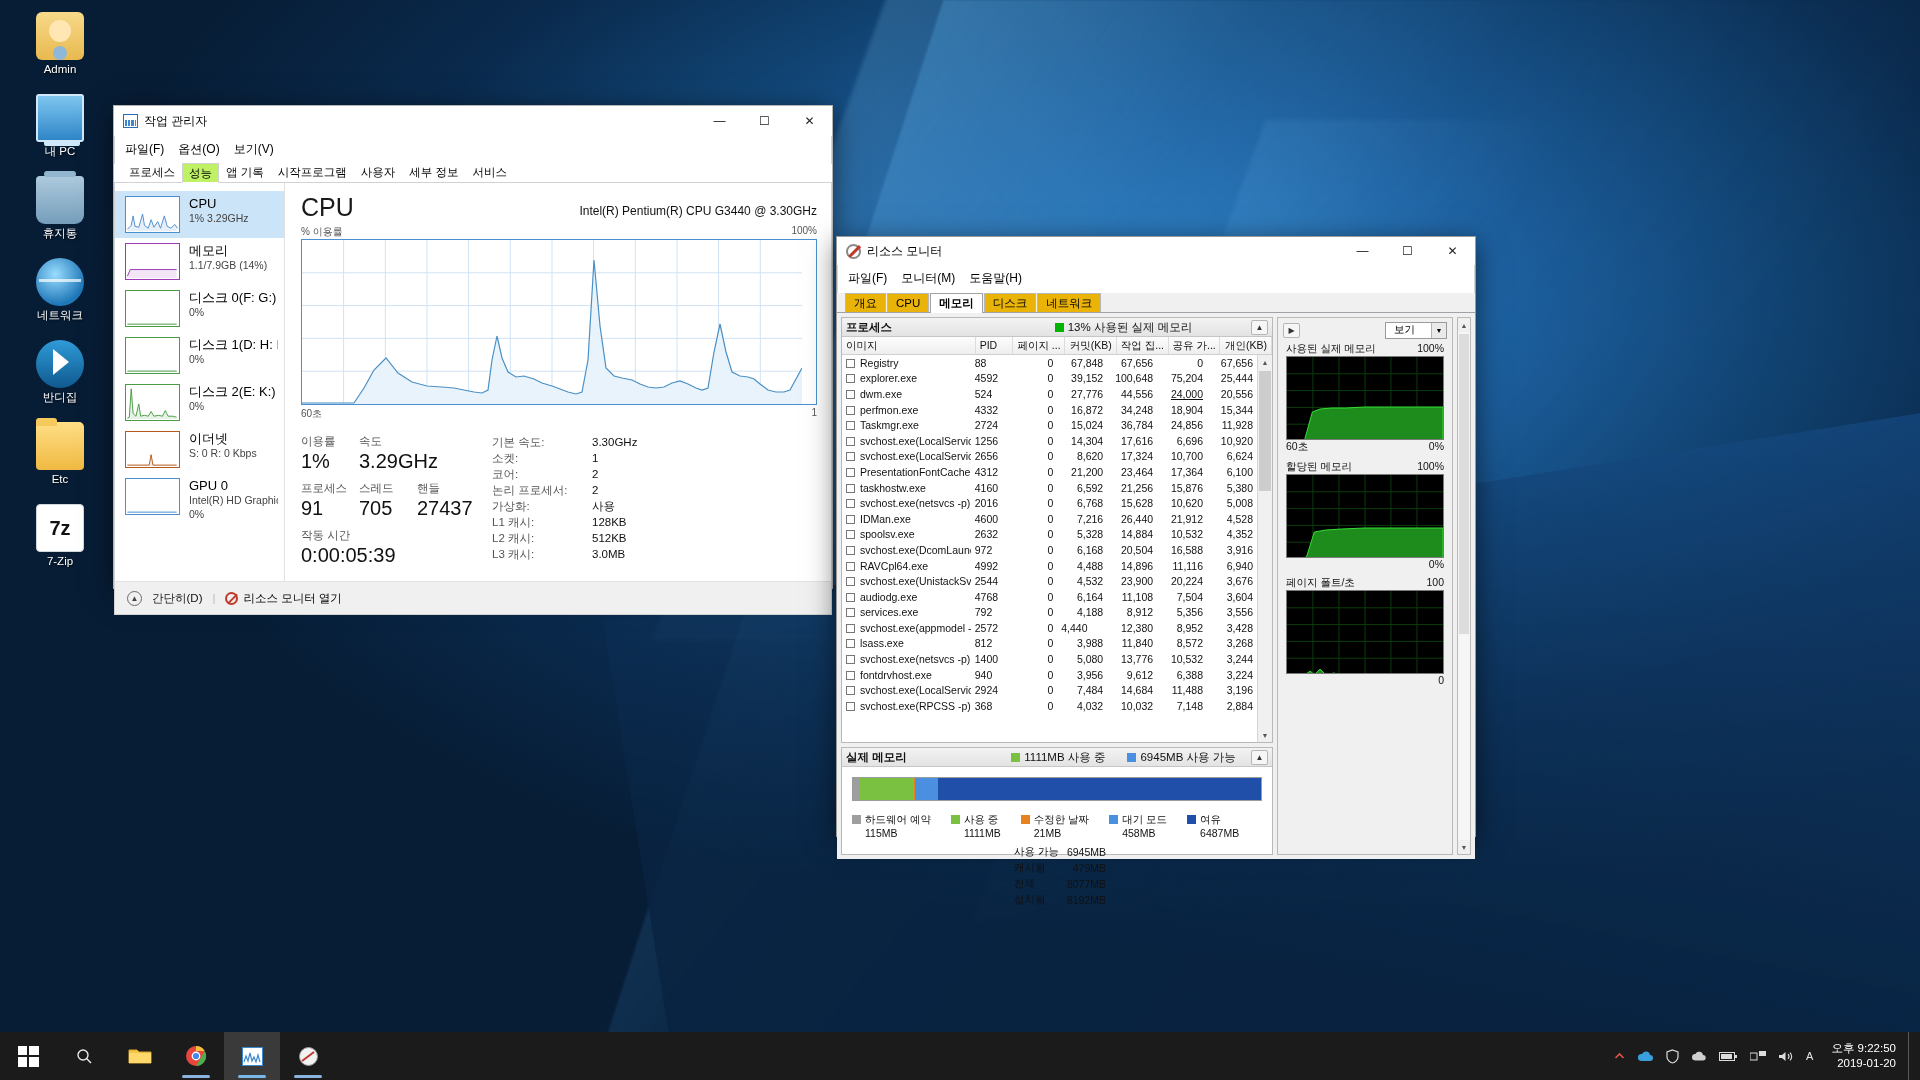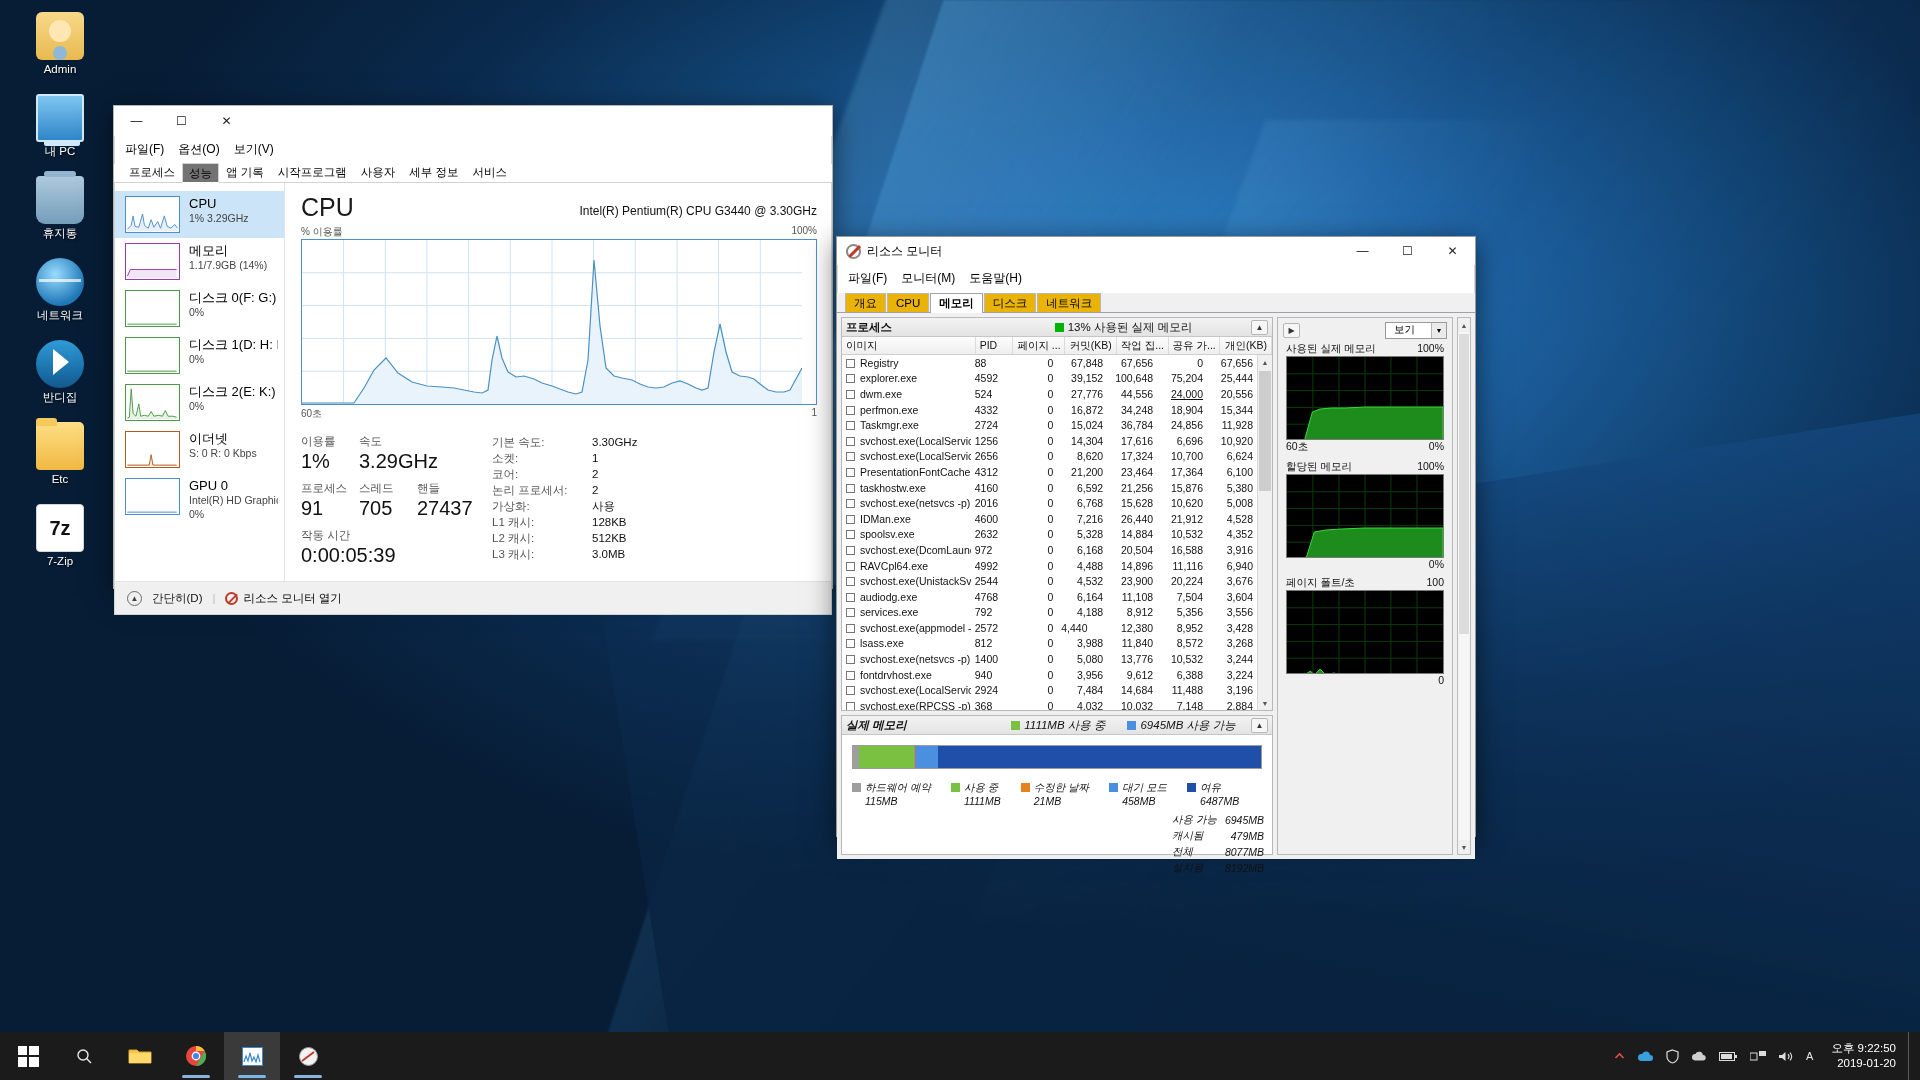--- a/index.html
+++ b/index.html
@@ -58,21 +58,21 @@
   .menubar span{cursor:default;}
 
   
   #taskmgr{left:113px;top:105px;width:720px;height:484px;background:#f0f0f0;border:1px solid #b5b5b5;}
   #taskmgr .titlebar{background:#fff;border:none;}
   #tm-icon{width:15px;height:14px;background:#fff;border:1px solid #2a6fb5;position:relative;}
   #tm-icon:after{content:"";position:absolute;left:1px;bottom:1px;width:11px;height:6px;
     background:linear-gradient(90deg,#3b88cf 0 2px,transparent 2px 3px,#3b88cf 3px 5px,transparent 5px 6px,#3b88cf 6px 9px,transparent 9px 10px,#3b88cf 10px 11px);}
   #tm-tabs{display:flex;padding:0 8px;background:#fff;border-bottom:1px solid #d2d2d2;height:19px;align-items:flex-end;}
   .tmtab{font-size:11.5px;padding:2px 6px 2px 6px;border:1px solid transparent;color:#000;line-height:14px;}
-  .tmtab.active{background:#737373;border:1px solid #d2d2d2;border-bottom:1px solid #fff;margin-bottom:-1px;}
+  .tmtab.active{background:#bef264;border:1px solid #d2d2d2;border-bottom:1px solid #fff;margin-bottom:-1px;}
   #tm-body{display:flex;background:#fff;height:398px;border-left:1px solid #d2d2d2;border-right:1px solid #d2d2d2;}
   #tm-side{width:170px;border-right:1px solid #e2e2e2;padding-top:8px;overflow:hidden;}
   .tmside-item{display:flex;gap:9px;padding:5px 6px 5px 10px;align-items:flex-start;}
   .tmside-item.sel{background:#cce4f7;}
   .tmthumb{width:55px;height:37px;border:1px solid #4b8fd0;background:#fff;flex:0 0 auto;position:relative;overflow:hidden;}
   .tmthumb svg{position:absolute;left:0;top:0;}
   .tms-txt{overflow:hidden;}
   .tms-name{font-size:13px;color:#000;white-space:nowrap;line-height:15px;}
   .tms-sub{font-size:10.5px;color:#444;white-space:nowrap;line-height:13px;margin-top:1px;}
   #tm-main{flex:1;padding:10px 14px 0 16px;position:relative;}
@@ -122,25 +122,25 @@
   #proc-table{flex:1;display:flex;flex-direction:column;min-height:0;}
   .tbl-head{display:flex;height:18px;background:linear-gradient(#fdfdfd,#eeeeee);border-bottom:1px solid #cfcfcf;font-size:10.5px;color:#111;}
   .tbl-head div{border-right:1px solid #dcdcdc;padding:2px 4px;overflow:hidden;white-space:nowrap;}
   .c-img{width:152px;}
   .c-pid{width:42px;text-align:left;}
   .c-num{width:58px;text-align:right;}
   .tbl-body{flex:1;overflow:hidden;}
   .prow{display:flex;height:15.6px;font-size:10.5px;color:#111;align-items:center;}
   .prow>div{padding:0 4px;white-space:nowrap;overflow:hidden;}
   .cb{width:9px;height:9px;border:1px solid #767676;background:#fff;display:inline-block;margin-right:5px;vertical-align:-1px;}
-  #rm-memsec{height:140px;font-style:italic;}
+  #rm-memsec{height:108px;}
   #membar-wrap{padding:10px 10px 4px 10px;}
   #membar{height:24px;display:flex;border:1px solid #9c9c9c;}
   #memlegend{display:flex;font-size:10.5px;color:#111;padding:8px 6px 0 10px;gap:20px;}
-  #memtotals{font-size:10.5px;color:#111;padding:4px 0 0 12px;display:flex;justify-content:flex-end;}
+  #memtotals{font-size:10.5px;color:#111;padding:4px 0 0 12px;display:flex;justify-content:center;}
   #memtotals td{padding:0 6px 0 0;}
   #memtotals .val{text-align:right;}
   #rm-right{width:176px;background:#f0f0f0;border:1px solid #b9b9b9;display:flex;flex-direction:column;}
   #rm-right-hdr{height:24px;display:flex;align-items:center;gap:8px;padding:0 5px;}
   #viewsel{margin-left:auto;display:flex;border:1px solid #9a9a9a;background:#fff;height:17px;align-items:center;font-size:10.5px;}
   #viewsel .vtxt{padding:0 16px 0 8px;}
   #viewsel .varr{width:15px;height:15px;background:#eaeaea;border-left:1px solid #b4b4b4;display:flex;align-items:center;justify-content:center;font-size:7px;}
   .rmchart{margin:0 8px 6px 8px;}
   .rmchart .ct{display:flex;justify-content:space-between;font-size:10.5px;color:#111;}
   .rmchart .cbox{border:1px solid #7a7a7a;background:#000;height:84px;position:relative;overflow:hidden;}
@@ -199,20 +199,24 @@
       <div class="lab">Etc</div>
     </div>
     <div class="dicon">
       <div class="glyph ic-7z"></div>
       <div class="lab">7-Zip</div>
     </div>
   </div>
 
 <div class="win" id="taskmgr">
   <div class="titlebar">
+    <div class="ttl">
+      <span id="tm-icon"></span>
+      <span>작업 관리자</span>
+    </div>
     <div class="wbtns">
       <div class="wbtn">—</div>
       <div class="wbtn">☐</div>
       <div class="wbtn close">✕</div>
     </div>
   </div>
   <div class="menubar" id="tm-menu">
       <span>파일(F)</span>
       <span>옵션(O)</span>
       <span>보기(V)</span>

